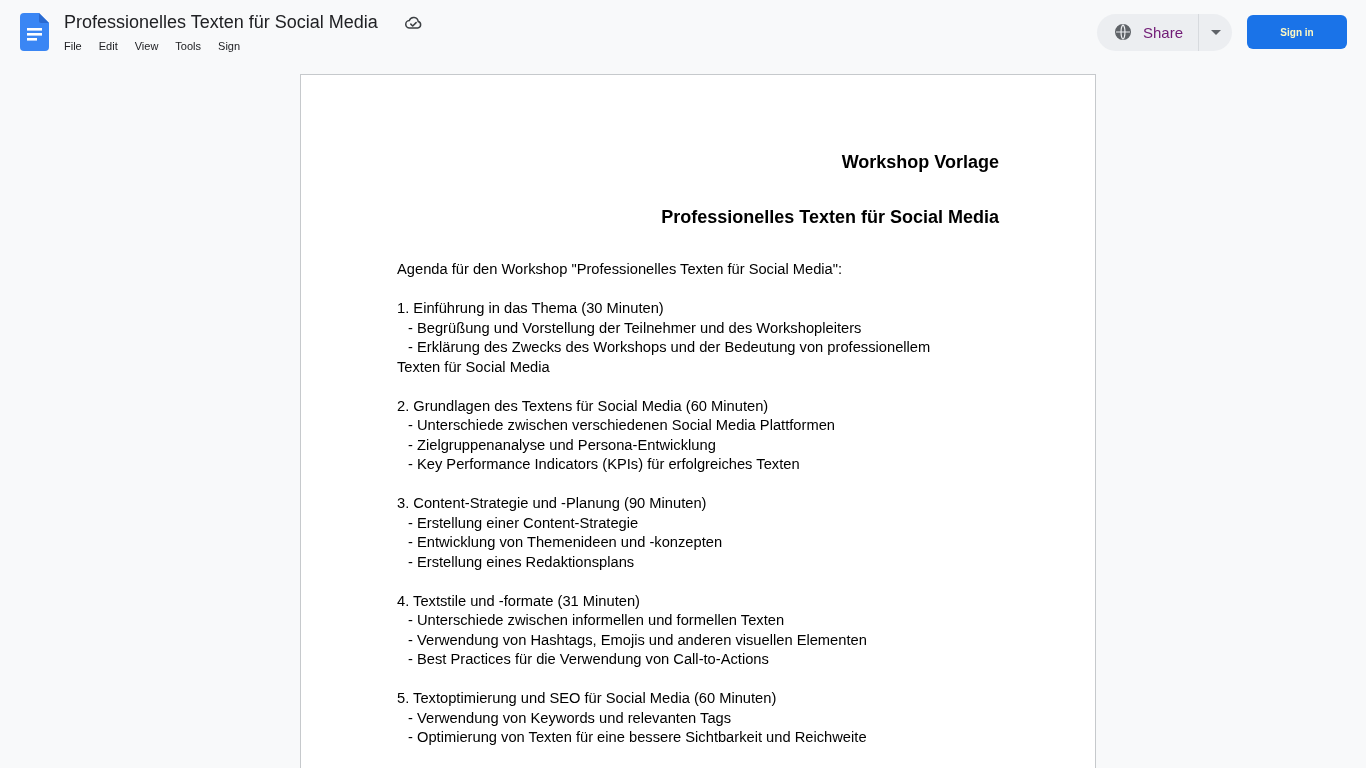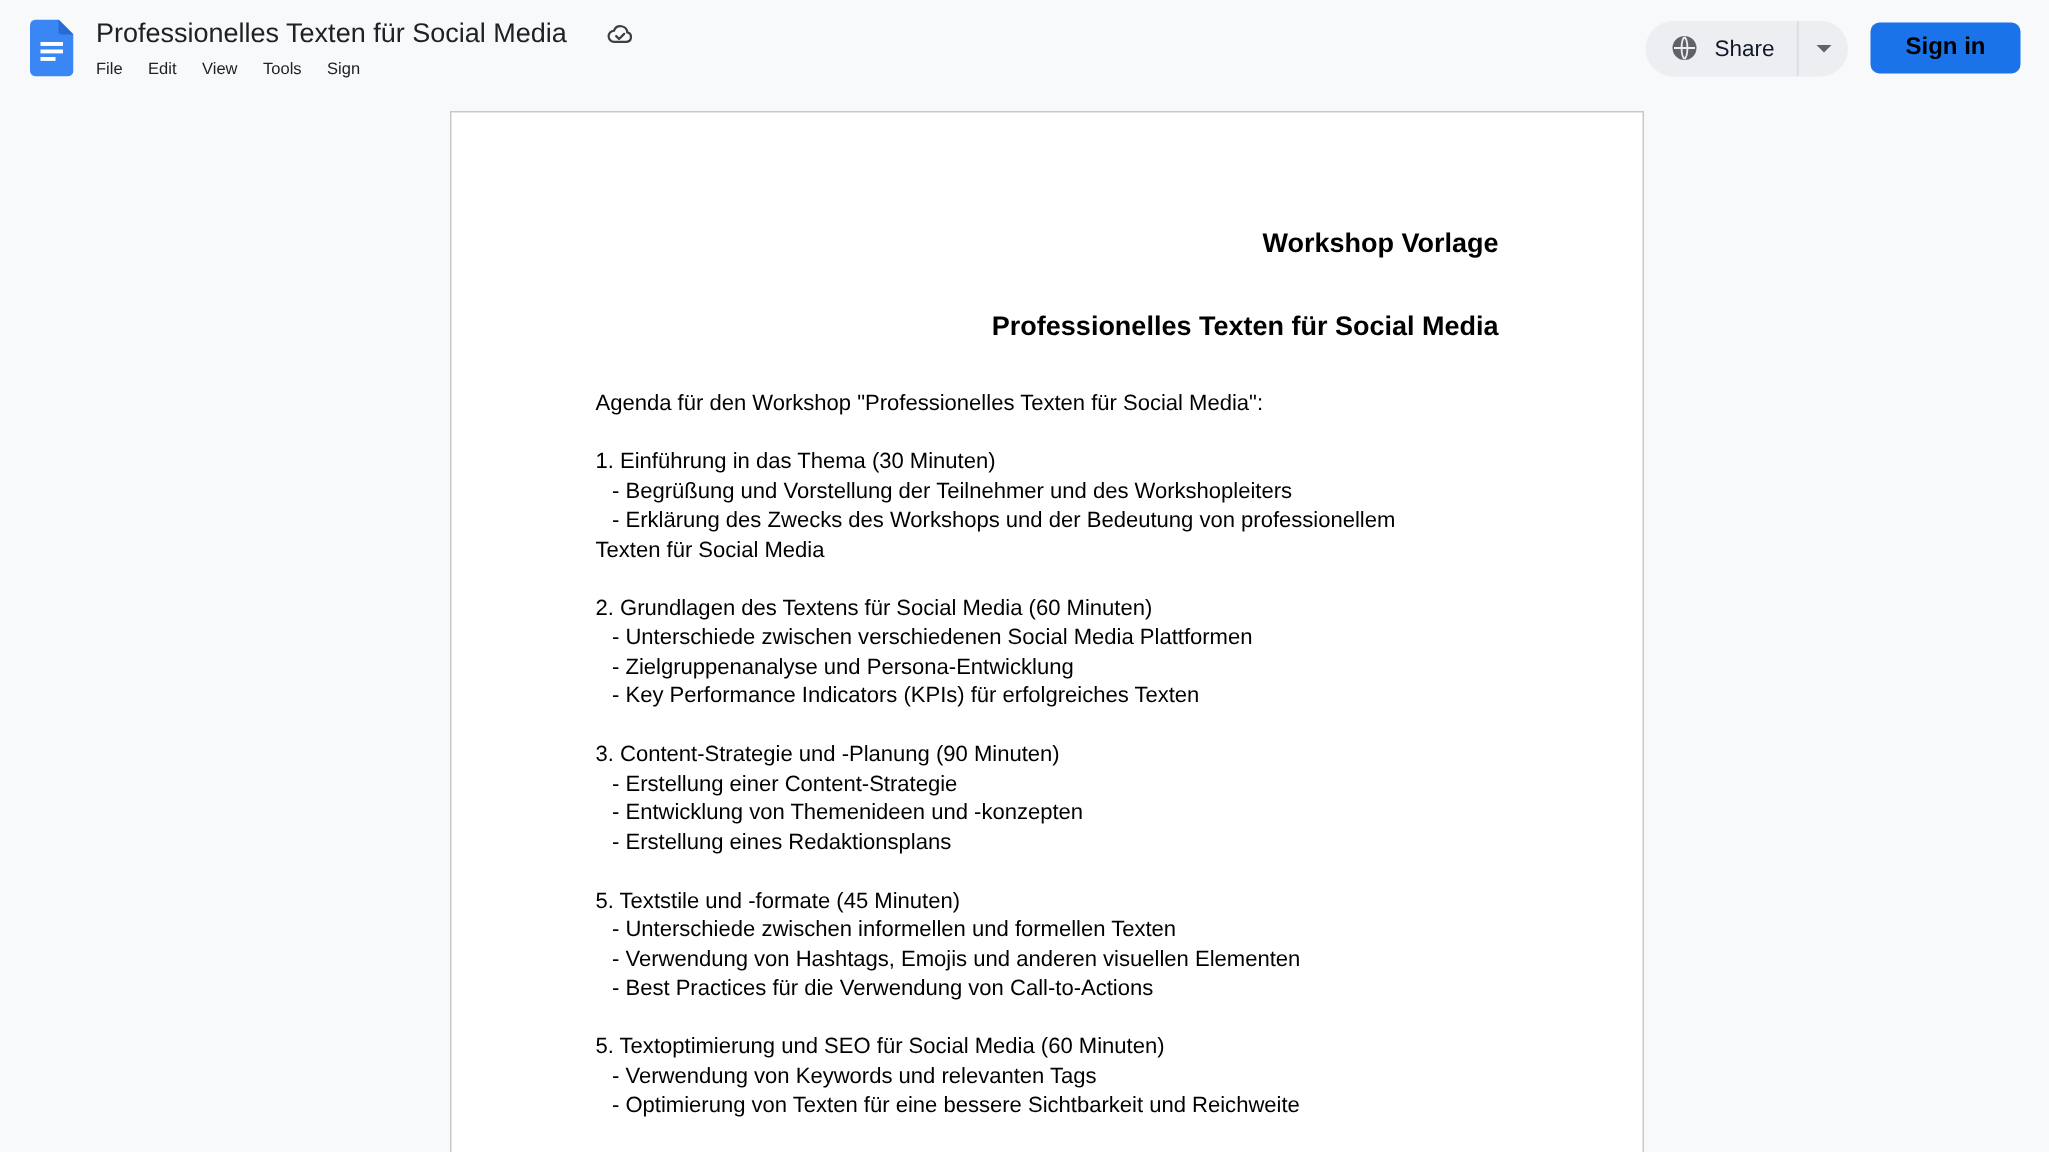--- a/index.html
+++ b/index.html
@@ -22,27 +22,27 @@
   .cloud-icon { display: inline-flex; margin-top: 2px; }
   .menu-row { display: flex; gap: 17px; margin-top: 4px; font-size: 11px; line-height: 17px; }
   .menu-item { cursor: pointer; }
 
   .header-right { position: absolute; top: 0; right: 19px; height: 64px; display: flex; align-items: center; gap: 15px; }
   .share-pill {
     display: flex; align-items: stretch; height: 37px;
     background: #eceef1; border-radius: 19px; overflow: hidden; cursor: pointer;
   }
   .share-main { display: flex; align-items: center; gap: 11px; padding: 0 15px 0 17px; }
-  .share-label { font-size: 15px; color: #0f172a; }
+  .share-label { font-size: 15px; color: #701a75; }
   .pill-divider { width: 1px; background: #d7dade; }
   .share-caret { width: 33px; display: flex; align-items: center; justify-content: center; }
   .caret-down { width: 0; height: 0; border-left: 5px solid transparent; border-right: 5px solid transparent; border-top: 5px solid #5f6368; }
   .signin-btn {
     width: 100px; height: 34px; border: none; border-radius: 6px;
-    background: #1a73e8; color: #000000; font-size: 16px; font-weight: 700;
+    background: #1a73e8; color: #fef9c3; font-size: 10px; font-weight: 700;
     font-family: "Liberation Sans", sans-serif;
     display: flex; align-items: center; justify-content: center; cursor: pointer;
   }
 
   
   .page {
     position: absolute; left: 300px; top: 74px;
     width: 796px; height: 1100px;
     background: #ffffff; border: 1px solid #c6c9cc;
   }
@@ -129,21 +129,21 @@
           <div class="line indent">- Zielgruppenanalyse und Persona-Entwicklung</div>
           <div class="line indent">- Key Performance Indicators (KPIs) für erfolgreiches Texten</div>
         </div>
         <div class="section">
           <div class="line">3. Content-Strategie und -Planung (90 Minuten)</div>
           <div class="line indent">- Erstellung einer Content-Strategie</div>
           <div class="line indent">- Entwicklung von Themenideen und -konzepten</div>
           <div class="line indent">- Erstellung eines Redaktionsplans</div>
         </div>
         <div class="section">
-          <div class="line">5. Textstile und -formate (45 Minuten)</div>
+          <div class="line">4. Textstile und -formate (31 Minuten)</div>
           <div class="line indent">- Unterschiede zwischen informellen und formellen Texten</div>
           <div class="line indent">- Verwendung von Hashtags, Emojis und anderen visuellen Elementen</div>
           <div class="line indent">- Best Practices für die Verwendung von Call-to-Actions</div>
         </div>
         <div class="section">
           <div class="line">5. Textoptimierung und SEO für Social Media (60 Minuten)</div>
           <div class="line indent">- Verwendung von Keywords und relevanten Tags</div>
           <div class="line indent">- Optimierung von Texten für eine bessere Sichtbarkeit und Reichweite</div>
         </div>
       </div>

